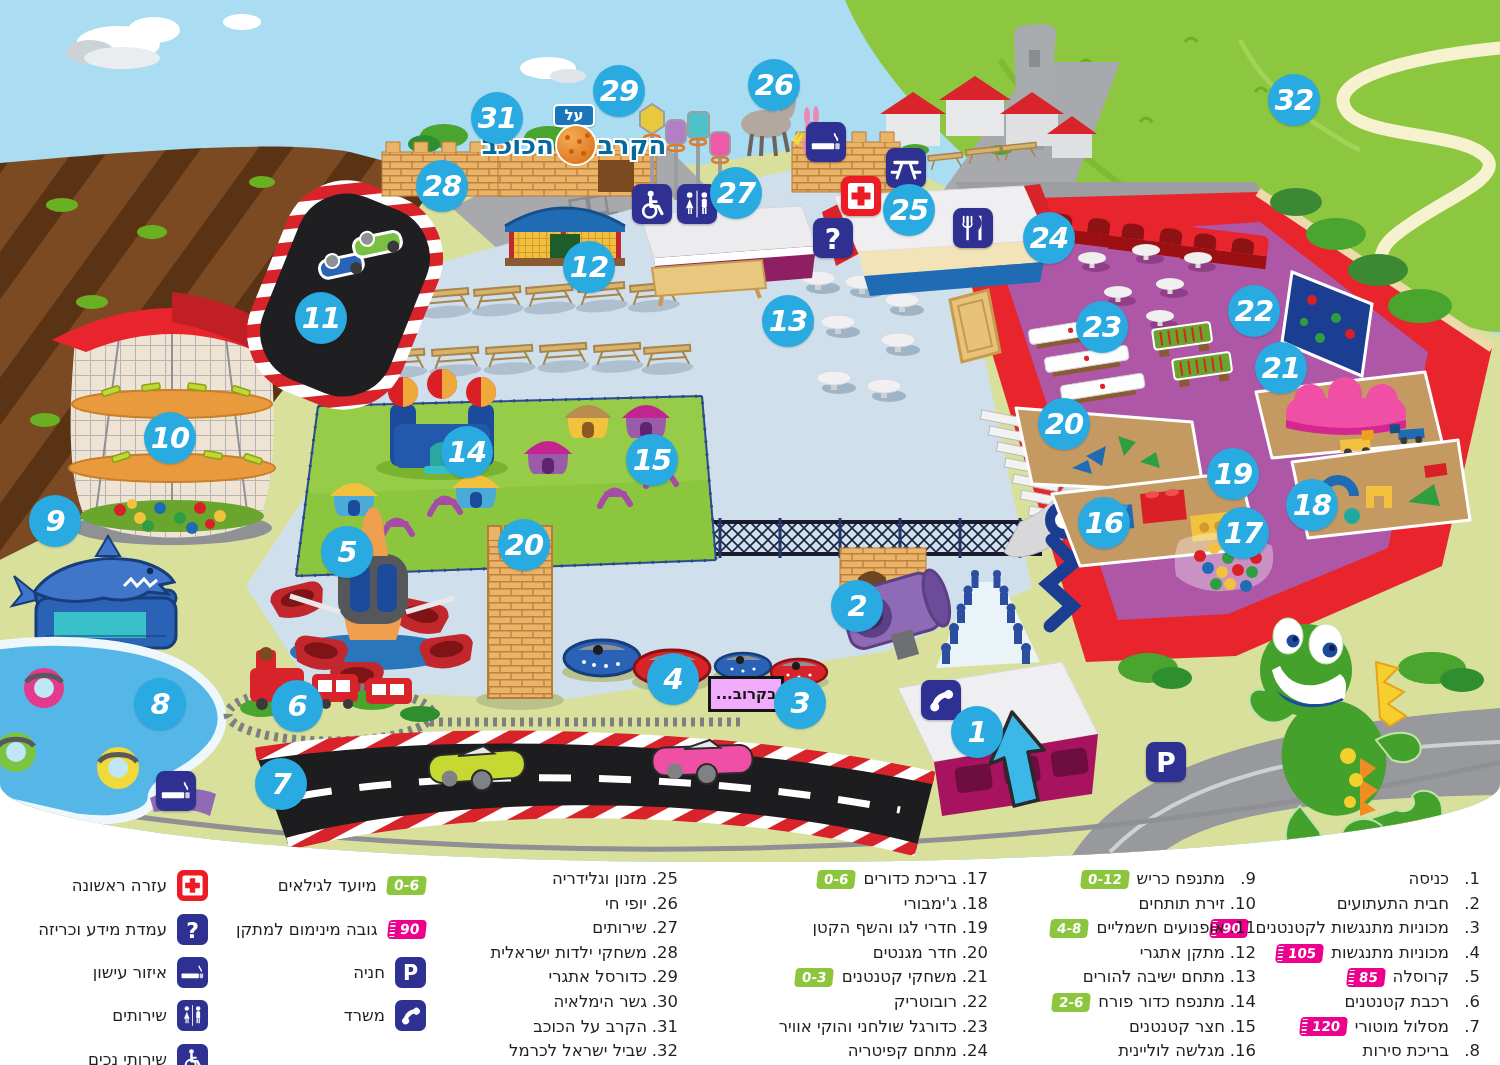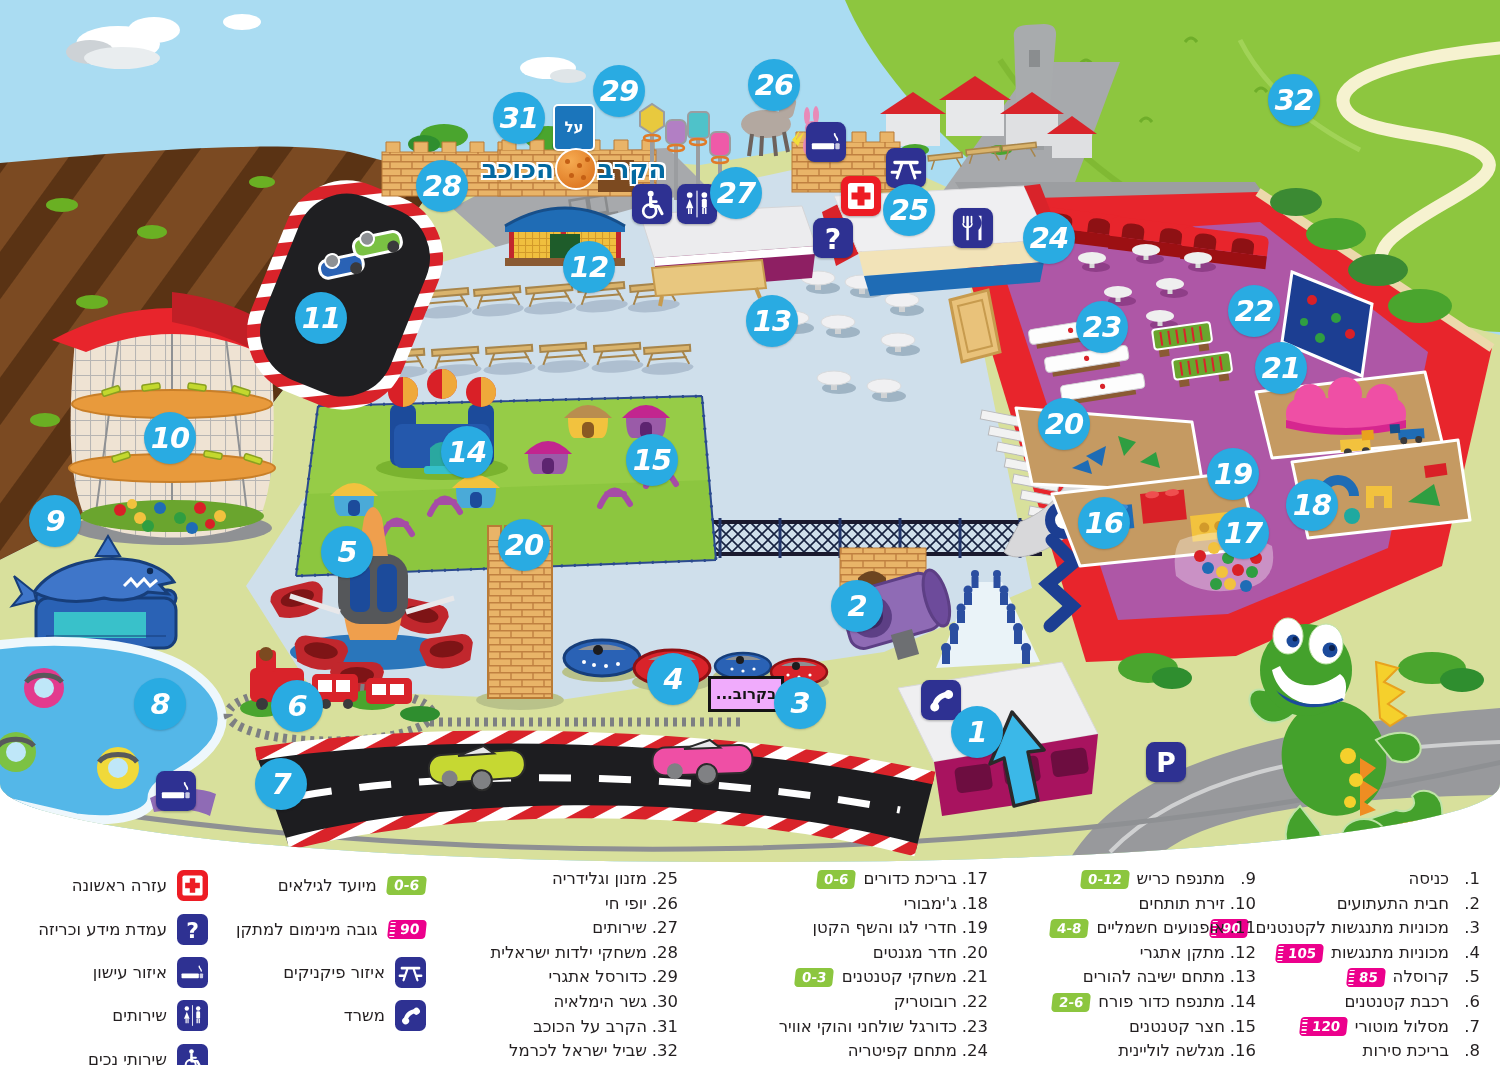--- a/index.html
+++ b/index.html
@@ -11,21 +11,21 @@
   .map svg.terrain{position:absolute;left:0;top:0;width:1500px;height:862px;display:block}
   .marker{position:absolute;width:52px;height:52px;margin:-26px 0 0 -26px;border-radius:50%;
           background:#29abe2;color:#fff;font-weight:bold;font-style:italic;font-size:29px;
           display:flex;align-items:center;justify-content:center;box-shadow:0 1px 2px rgba(0,0,0,.18);
           cursor:pointer;user-select:none;letter-spacing:-1px}
   .mapicon{position:absolute;width:40px;height:40px;margin:-20px 0 0 -20px}
   .mapicon svg{width:100%;height:100%;filter:drop-shadow(0 1px 1px rgba(0,0,0,.3))}
   
   .logo-sign{position:absolute;left:484px;top:104px;width:180px;text-align:center;direction:rtl}
   .logo-tab{display:inline-block;background:#1b75bb;color:#fff;border:2px solid #fff;border-radius:5px;
-            font-weight:bold;font-size:15px;line-height:19px;padding:12px 9px;box-shadow:0 1px 2px rgba(0,0,0,.2)}
+            font-weight:bold;font-size:15px;line-height:19px;padding:0 9px;box-shadow:0 1px 2px rgba(0,0,0,.2)}
   .logo-row{display:flex;direction:rtl;align-items:center;justify-content:center;gap:1px;margin-top:-3px}
   .logo-word{color:#0369a1;font-weight:bold;font-size:26px;white-space:nowrap;
              text-shadow:-2px 0 #fff,2px 0 #fff,0 -2px #fff,0 2px #fff,-2px -2px #fff,2px 2px #fff,-2px 2px #fff,2px -2px #fff}
   .logo-ball{width:38px;height:38px;border-radius:50%;flex:none;position:relative;
              background:radial-gradient(circle at 35% 28%,#f6ab51,#e07c26 72%);border:2px solid #fff}
   .logo-ball::after{content:"";position:absolute;left:8px;top:9px;width:5px;height:5px;border-radius:50%;
              background:#c45f14;box-shadow:12px 4px 0 #c45f14,4px 14px 0 #c45f14,16px 16px 0 #c45f14,20px -2px 0 #c45f14}
   .coming-soon{position:absolute;left:708px;top:676px;width:70px;height:30px;background:#f0abfc;
                border:3px solid #141414;display:flex;align-items:center;justify-content:center;
                font-weight:bold;font-size:15px;direction:rtl;color:#141414}
@@ -1083,39 +1083,39 @@
         <div class="marker" style="left: 800px; top: 703px;">3</div>
         <div class="marker" style="left: 673px; top: 679px;">4</div>
         <div class="marker" style="left: 347px; top: 552px;">5</div>
         <div class="marker" style="left: 297px; top: 706px;">6</div>
         <div class="marker" style="left: 281px; top: 784px;">7</div>
         <div class="marker" style="left: 160px; top: 704px;">8</div>
         <div class="marker" style="left: 55px; top: 521px;">9</div>
         <div class="marker" style="left: 170px; top: 438px;">10</div>
         <div class="marker" style="left: 321px; top: 318px;">11</div>
         <div class="marker" style="left: 589px; top: 267px;">12</div>
-        <div class="marker" style="left: 772px; top: 321px;">13</div>
+        <div class="marker" style="left: 788px; top: 321px;">13</div>
         <div class="marker" style="left: 467px; top: 452px;">14</div>
         <div class="marker" style="left: 652px; top: 460px;">15</div>
         <div class="marker" style="left: 1104px; top: 523px; text-align: center;">16</div>
         <div class="marker" style="left: 1243px; top: 533px;">17</div>
         <div class="marker" style="left: 1312px; top: 505px;">18</div>
         <div class="marker" style="left: 1233px; top: 474px;">19</div>
         <div class="marker" style="left: 1064px; top: 424px;">20</div>
         <div class="marker" style="left: 1281px; top: 368px;">21</div>
         <div class="marker" style="left: 1254px; top: 311px;">22</div>
         <div class="marker" style="left: 1102px; top: 327px;">23</div>
         <div class="marker" style="left: 1049px; top: 238px;">24</div>
         <div class="marker" style="left: 909px; top: 210px;">25</div>
         <div class="marker" style="left: 774px; top: 85px;">26</div>
         <div class="marker" style="left: 736px; top: 193px;">27</div>
         <div class="marker" style="left: 442px; top: 186px;">28</div>
         <div class="marker" style="left: 619px; top: 91px;">29</div>
         <div class="marker" style="left: 524px; top: 545px;">20</div>
-        <div class="marker" style="left: 519px; top: 118px; text-align: right;">31</div>
+        <div class="marker" style="left: 497px; top: 118px; text-align: right;">31</div>
         <div class="marker" style="left: 1294px; top: 100px;">32</div>
       </div>
   </div>
 
   <div class="legend">
     <div class="lcol" style="right:20px">
 
     <div class="lrow">
           <span class="lnum">1.</span>
           <span class="llabel">כניסה</span>
@@ -1294,23 +1294,23 @@
           <span class="llabel">מיועד לגילאים</span>
         </div>
         <div class="irow">
           <span class="lbadge b-height">90</span>
 
           <span class="llabel">גובה מינימום למתקן</span>
         </div>
         <div class="irow">
 
           <svg viewBox="0 0 24 24">
-            <use href="#sym-picnic"></use>
-          </svg>
-          <span class="llabel">איזור פיקניקים</span>
+            <use href="#sym-parking"></use>
+          </svg>
+          <span class="llabel">חניה</span>
         </div>
         <div class="irow">
 
           <svg viewBox="0 0 24 24">
             <use href="#sym-phone"></use>
           </svg>
           <span class="llabel">משרד</span>
         </div>
       </div>
     <div class="igroup" style="right:1292px;top:2px">

